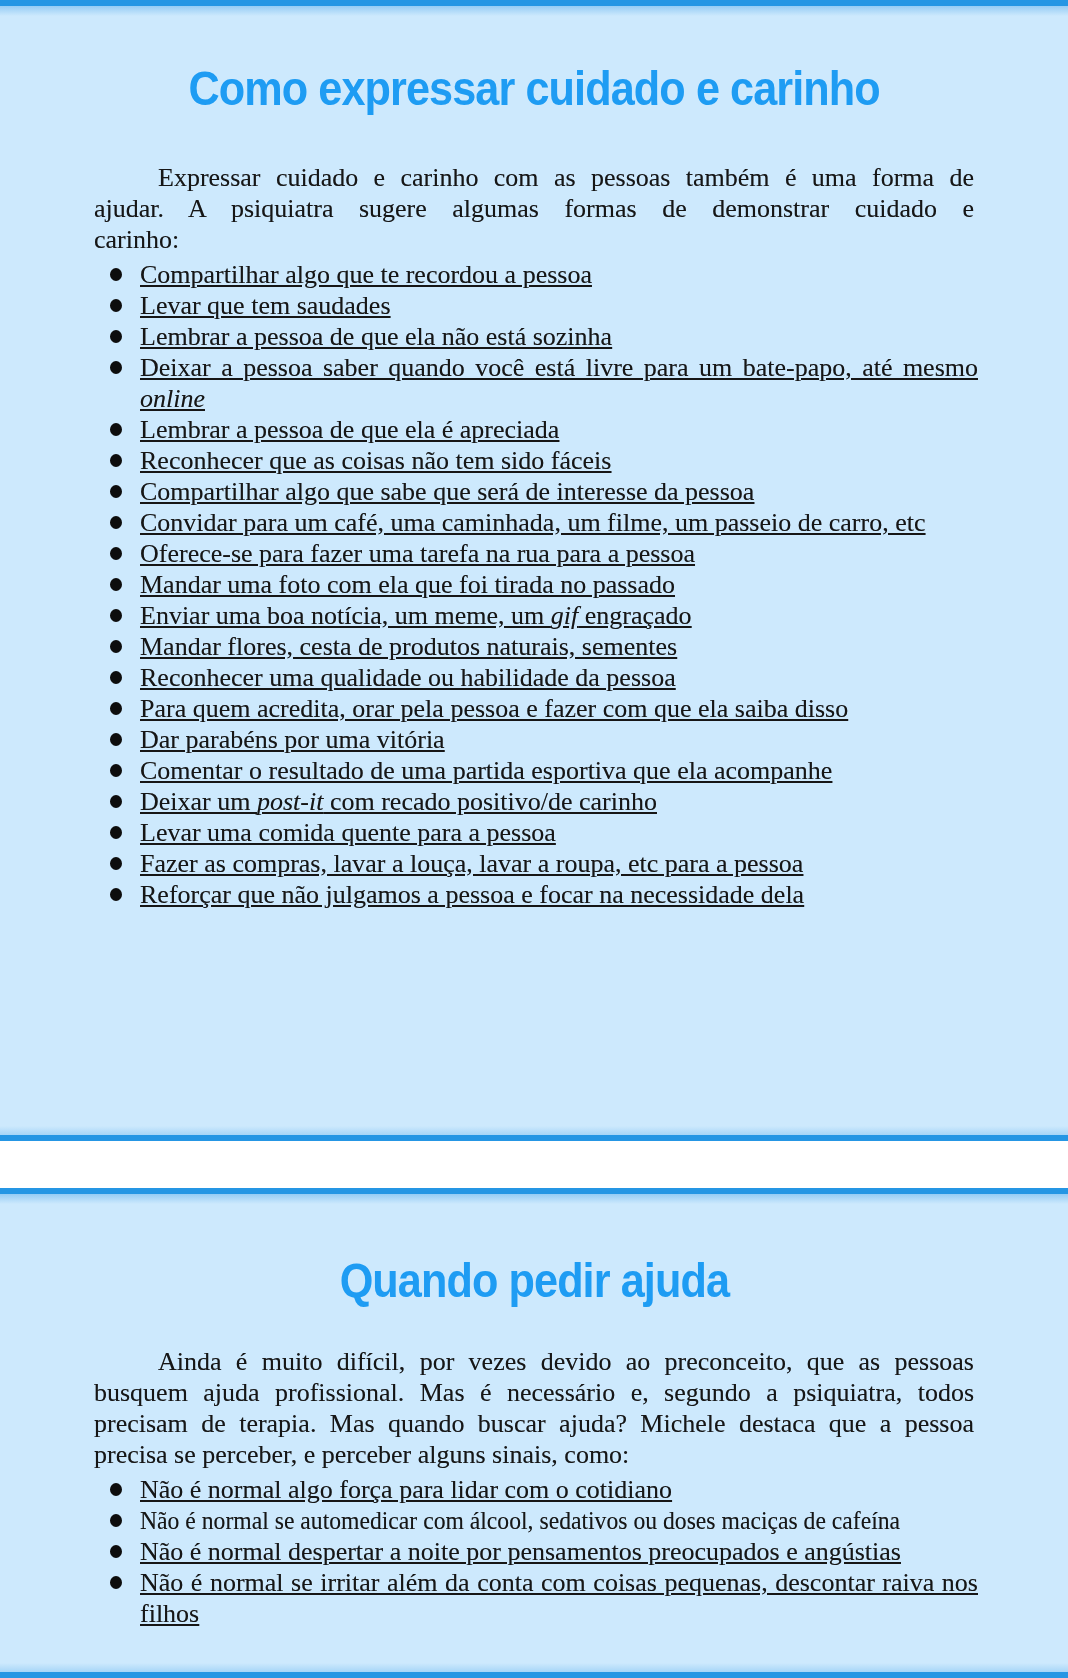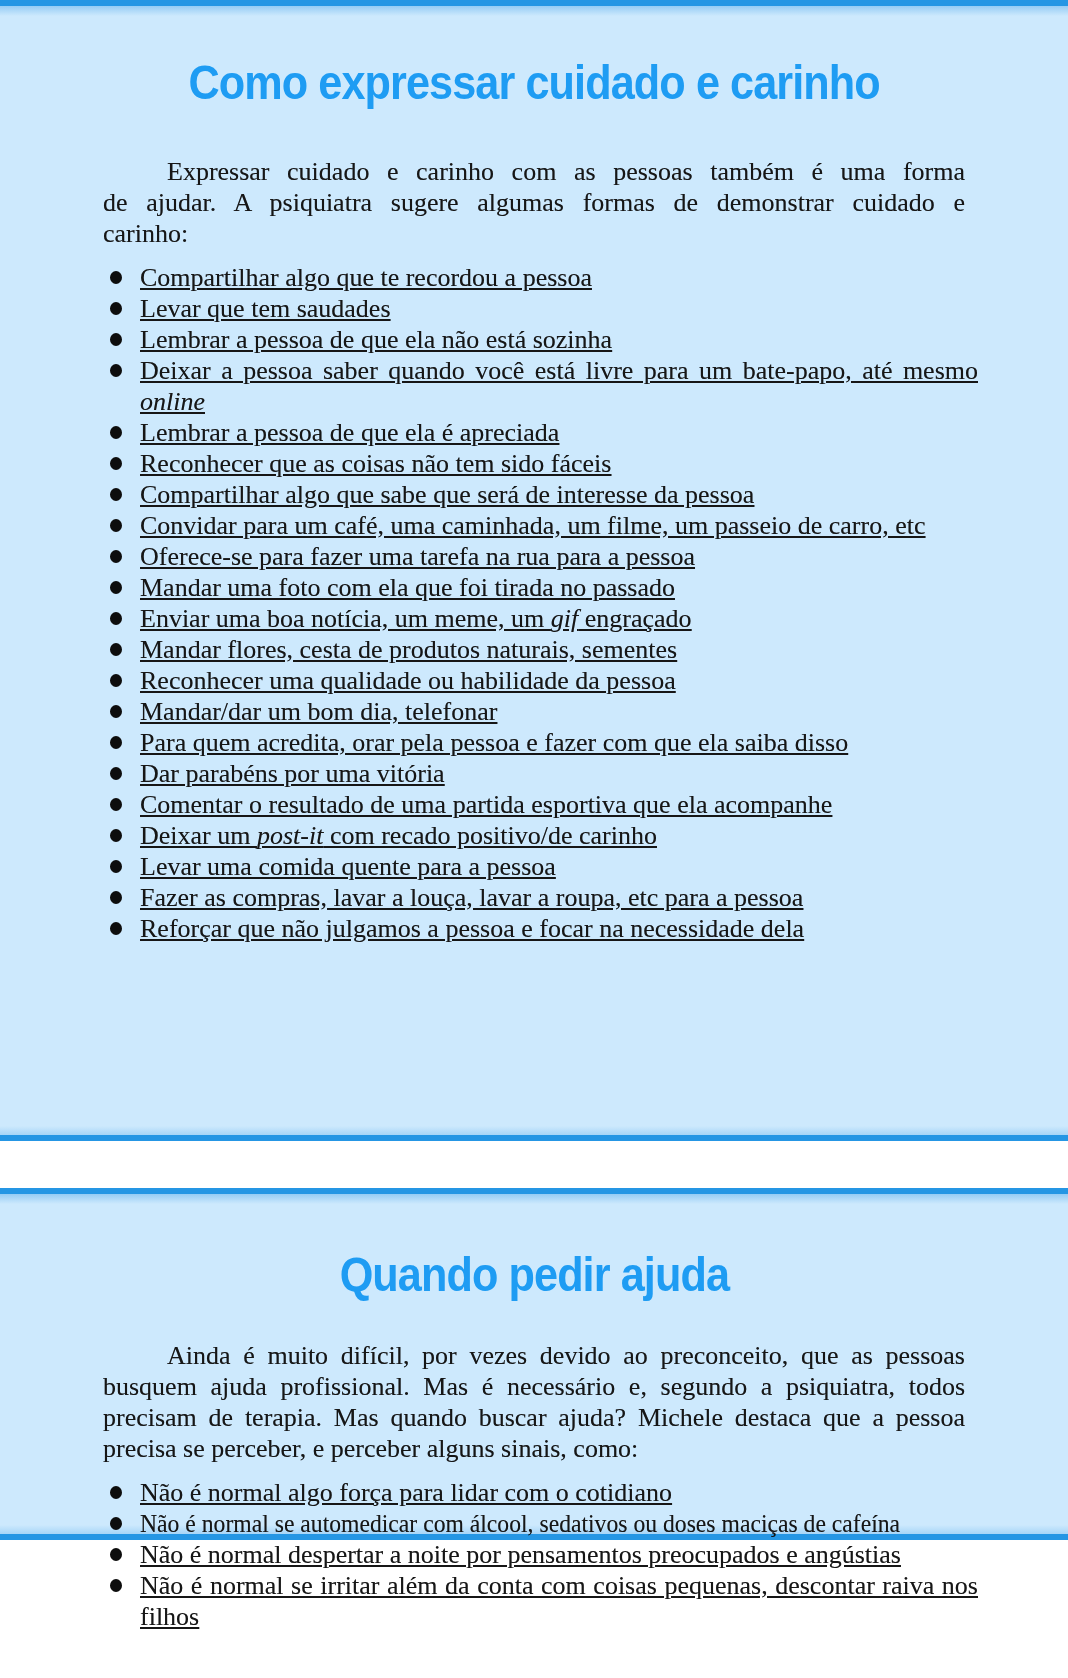--- a/index.html
+++ b/index.html
@@ -18,43 +18,43 @@
   }
   .page{width:1068px;height:1678px;overflow:hidden;}
   .panel{
     box-sizing:border-box;
     border-top:6px solid var(--panel-border,#2596e4);
     border-bottom:6px solid var(--panel-border,#2596e4);
     background:
       linear-gradient(180deg, rgba(140,199,243,.85) 0px, rgba(205,233,253,0) 10px) ,
       linear-gradient(0deg, rgba(150,205,245,.7) 0px, rgba(205,233,253,0) 9px),
       var(--background,#cde9fd);
-    padding:2px 90px;
+    padding:8px 90px;
   }
   .panel-care{height:1141px;}
   .divider-gap{height:47px;background:var(--page-gap,#ffffff);}
-  .panel-help{height:352px;}
+  .panel-help{height:490px;}
   h1.section-title{
     margin:0;text-align:center;
     font-family:"Liberation Sans","DejaVu Sans",sans-serif;
     font-weight:bold;
     font-size:48px;line-height:58px;
     color:var(--title,#1e9cf3);
   }
   .panel-care h1.section-title{padding-top:46px;}
   .panel-help h1.section-title{padding-top:50px;}
   .title-inner{
     display:inline-block;
     transform:scaleX(.9);
     transform-origin:50% 50%;
     letter-spacing:-1px;
     white-space:nowrap;
   }
   p.intro{
-    margin:13px;
+    margin:4px;
     font-size:26px;line-height:31px;
     text-align:justify;
     text-indent:64px;
     text-shadow:0 0 .6px rgba(10,10,10,.35);
   }
   .panel-care p.intro{margin-top:44px;word-spacing:8px;}
   .panel-help p.intro{margin-top:36px;}
   ul.bullets{
     list-style:none;
     margin:0;
@@ -99,21 +99,20 @@
         <li><span class="bullet-dot"></span><span class="li-text">Deixar a pessoa saber quando você está livre para um bate-papo, até mesmo <i>online</i></span></li>
         <li><span class="bullet-dot"></span><span class="li-text">Lembrar a pessoa de que ela é apreciada</span></li>
         <li><span class="bullet-dot"></span><span class="li-text">Reconhecer que as coisas não tem sido fáceis</span></li>
         <li><span class="bullet-dot"></span><span class="li-text">Compartilhar algo que sabe que será de interesse da pessoa</span></li>
         <li><span class="bullet-dot"></span><span class="li-text">Convidar para um café, uma caminhada, um filme, um passeio de carro, etc</span></li>
         <li><span class="bullet-dot"></span><span class="li-text">Oferece-se para fazer uma tarefa na rua para a pessoa</span></li>
         <li><span class="bullet-dot"></span><span class="li-text">Mandar uma foto com ela que foi tirada no passado</span></li>
         <li><span class="bullet-dot"></span><span class="li-text">Enviar uma boa notícia, um meme, um <i>gif</i> engraçado</span></li>
         <li><span class="bullet-dot"></span><span class="li-text">Mandar flores, cesta de produtos naturais, sementes</span></li>
         <li><span class="bullet-dot"></span><span class="li-text">Reconhecer uma qualidade ou habilidade da pessoa</span></li>
-        <li><span class="bullet-dot"></span><span class="li-text">Mandar/dar um bom dia, telefonar</span></li>
         <li><span class="bullet-dot"></span><span class="li-text">Para quem acredita, orar pela pessoa e fazer com que ela saiba disso</span></li>
         <li><span class="bullet-dot"></span><span class="li-text">Dar parabéns por uma vitória</span></li>
         <li><span class="bullet-dot"></span><span class="li-text">Comentar o resultado de uma partida esportiva que ela acompanhe</span></li>
         <li><span class="bullet-dot"></span><span class="li-text">Deixar um <i>post-it</i> com recado positivo/de carinho</span></li>
         <li><span class="bullet-dot"></span><span class="li-text">Levar uma comida quente para a pessoa</span></li>
         <li><span class="bullet-dot"></span><span class="li-text">Fazer as compras, lavar a louça, lavar a roupa, etc para a pessoa</span></li>
         <li><span class="bullet-dot"></span><span class="li-text">Reforçar que não julgamos a pessoa e focar na necessidade dela</span></li>
       </ul>
   </section>
 

